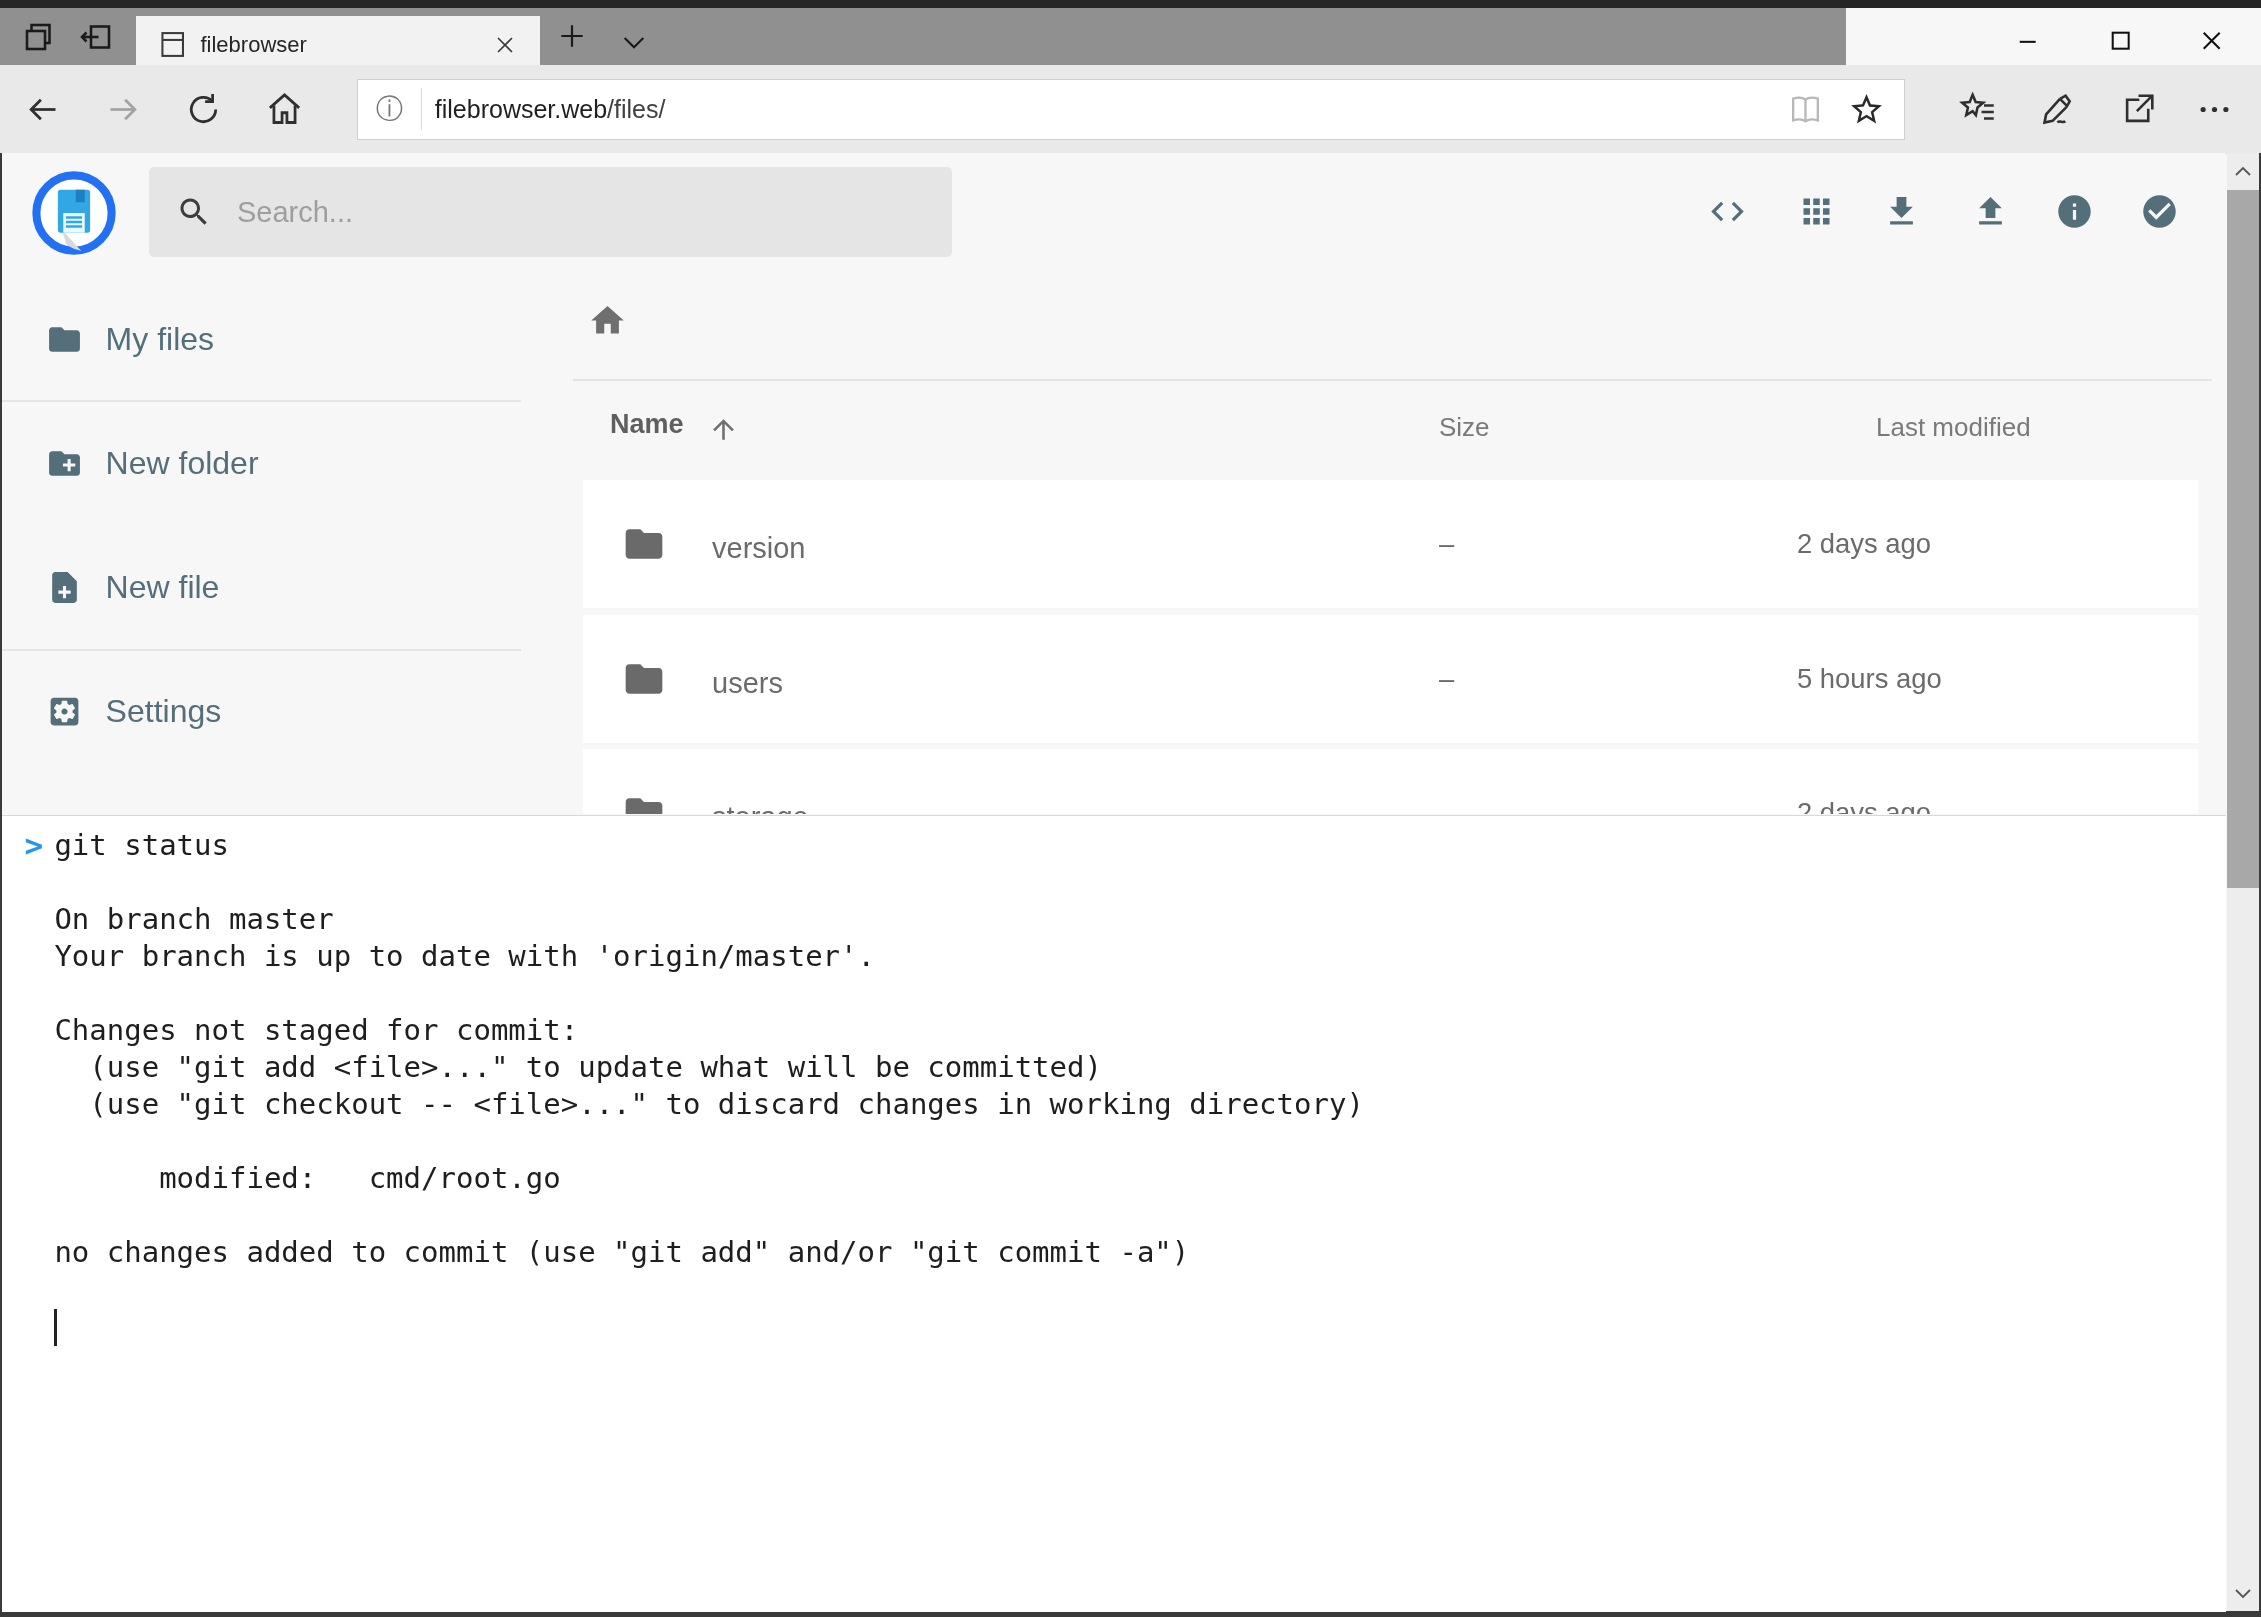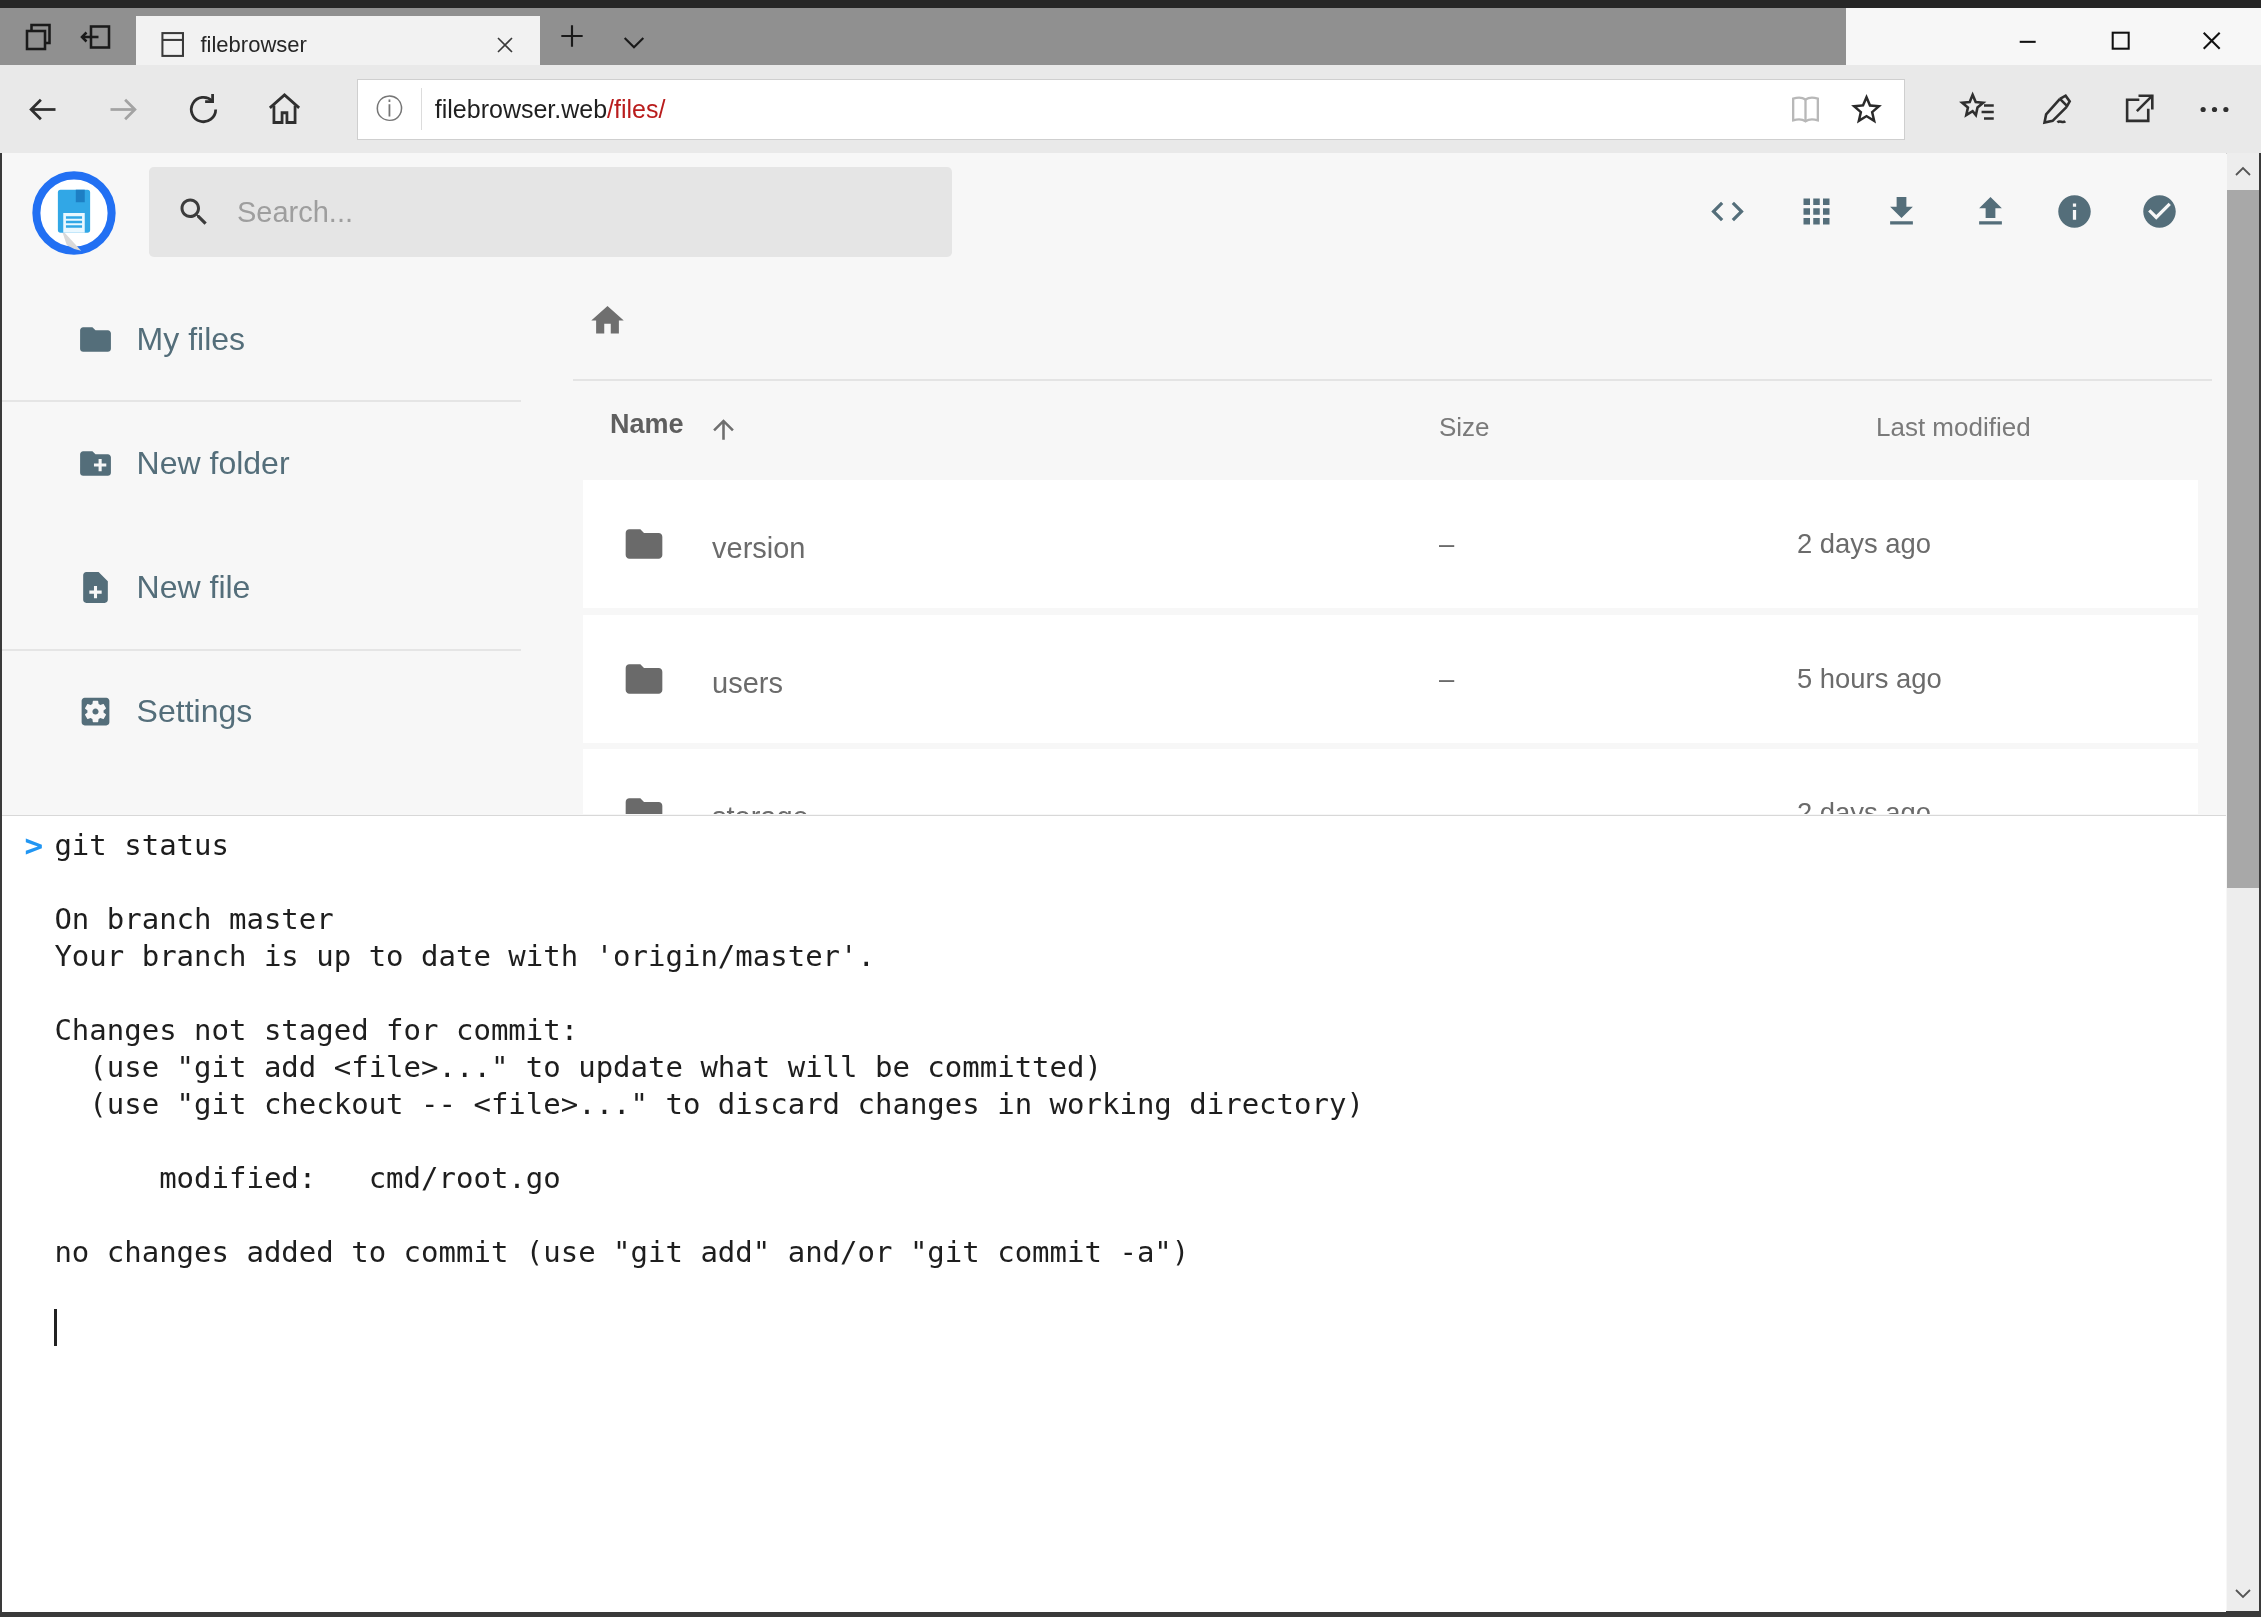--- a/index.html
+++ b/index.html
@@ -10,30 +10,30 @@
   svg{display:block;}
   
   .titlebar{left:0;top:0;width:2261px;height:8px;background:#262626;}
   .tabbar{left:0;top:8px;width:1846px;height:57px;background:#909090;}
   .tab{left:136px;top:8px;width:404px;height:57px;background:#f2f2f2;display:flex;align-items:center;}
   .tabtitle{font-size:22px;color:#262626;}
   .navbar{left:0;top:65px;width:2261px;height:89px;background:#e9e9e9;border-bottom:0.8px solid #d2d2d2;box-sizing:border-box;}
   .navbtn{width:39px;height:39px;top:25px;color:#2f2f2f;}
   .addr{left:357px;top:13.7px;width:1548px;height:61px;background:#fff;border:0.8px solid #cfcfcf;box-sizing:border-box;display:flex;align-items:center;}
   .urltext{font-size:25px;color:#1f1f1f;white-space:nowrap;}
-  .urlpath{color:#b91c1c;}
+  .urlpath{color:#404040;}
   
   .pagebg{left:2.4px;top:153px;width:2224px;height:1458px;background:#f7f7f7;}
   .sideborder{background:#3a3a3a;}
   .searchbox{left:149px;top:167px;width:803px;height:90px;background:#e5e5e5;border-radius:4.8px;display:flex;align-items:center;}
   .searchbox input{border:none;outline:none;background:transparent;font-size:29px;color:#444;width:646px;
                    font-family:"Liberation Sans",sans-serif;}
   .searchbox input::placeholder{color:#9e9e9e;}
   .hicon{width:39px;height:39px;top:192px;color:#546e7a;cursor:pointer;}
-  .sideitem{left:0;width:533px;height:81px;display:flex;align-items:center;cursor:pointer;padding-left:31px;}
+  .sideitem{left:0;width:533px;height:81px;display:flex;align-items:center;cursor:pointer;}
   .sideitem .lbl{font-size:32px;color:#546e7a;margin-left:22.6px;}
   .sideitem .sic{margin-left:46px;color:#546e7a;}
   .sdiv{left:0;width:521px;height:1.6px;background:#e5e5e5;}
   .colhead{font-size:26px;color:#7a7a7a;}
   .rowcard{left:583px;top:480px;width:1615px;height:334px;overflow:hidden;}
   .frow{position:relative;width:1615px;height:128px;background:#ffffff;margin-bottom:6.5px;cursor:pointer;}
   .frow .fic{position:absolute;left:39px;top:42px;color:#6a6a6a;}
   .frow .fname{position:absolute;left:129px;top:52px;font-size:29px;color:#6b6b6b;}
   .frow .fsize{position:absolute;left:856px;top:48px;font-size:27.4px;color:#6b6b6b;}
   .frow .fmod{position:absolute;left:1214px;top:48px;font-size:27.4px;color:#6b6b6b;}

